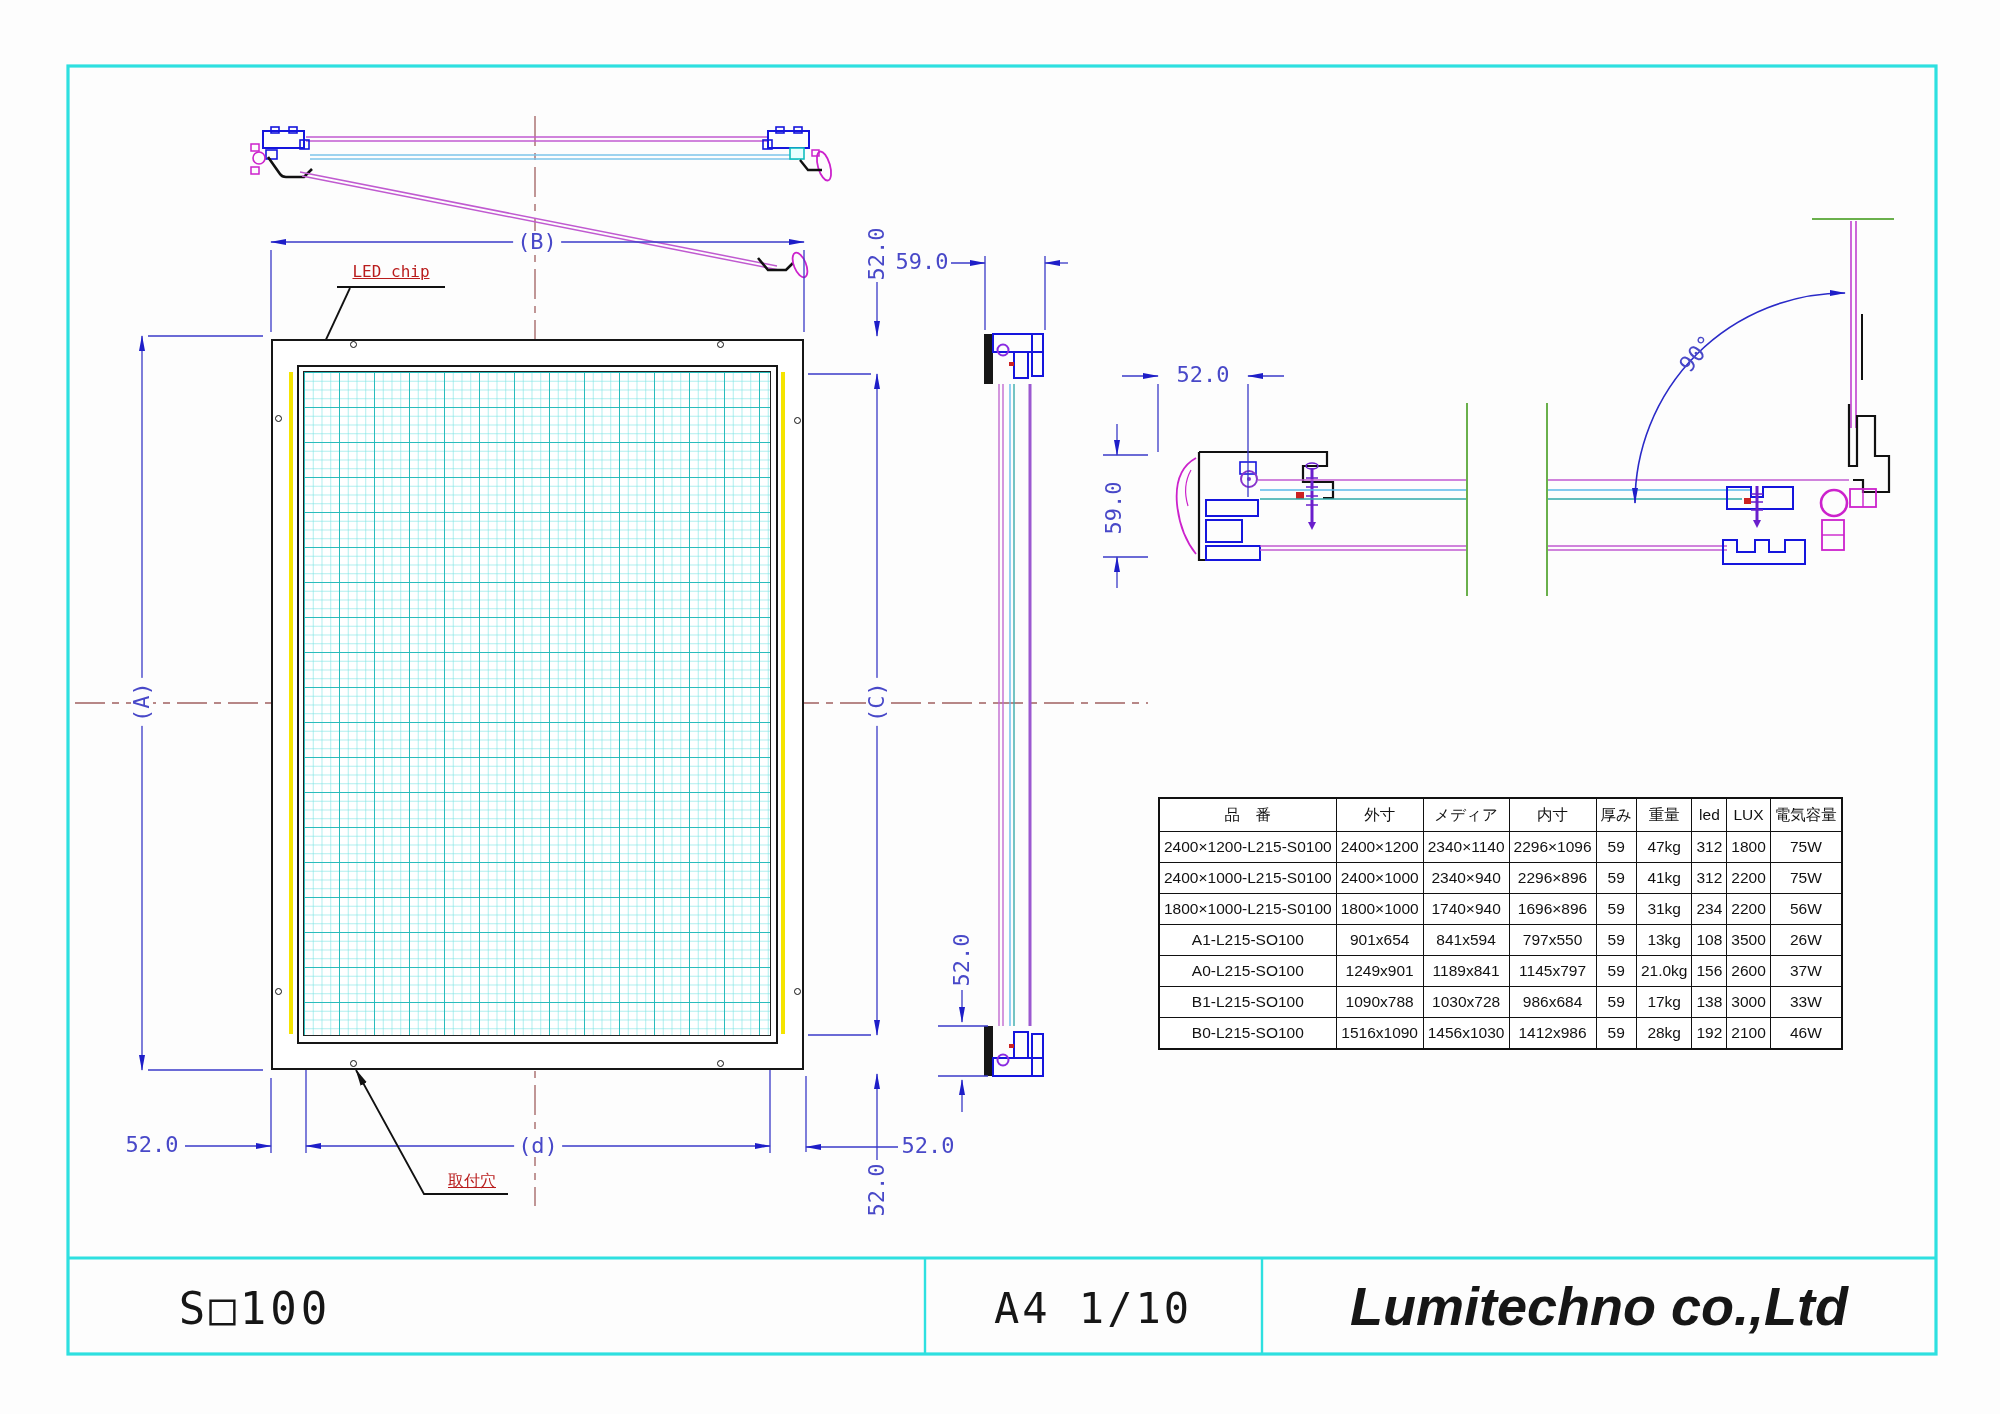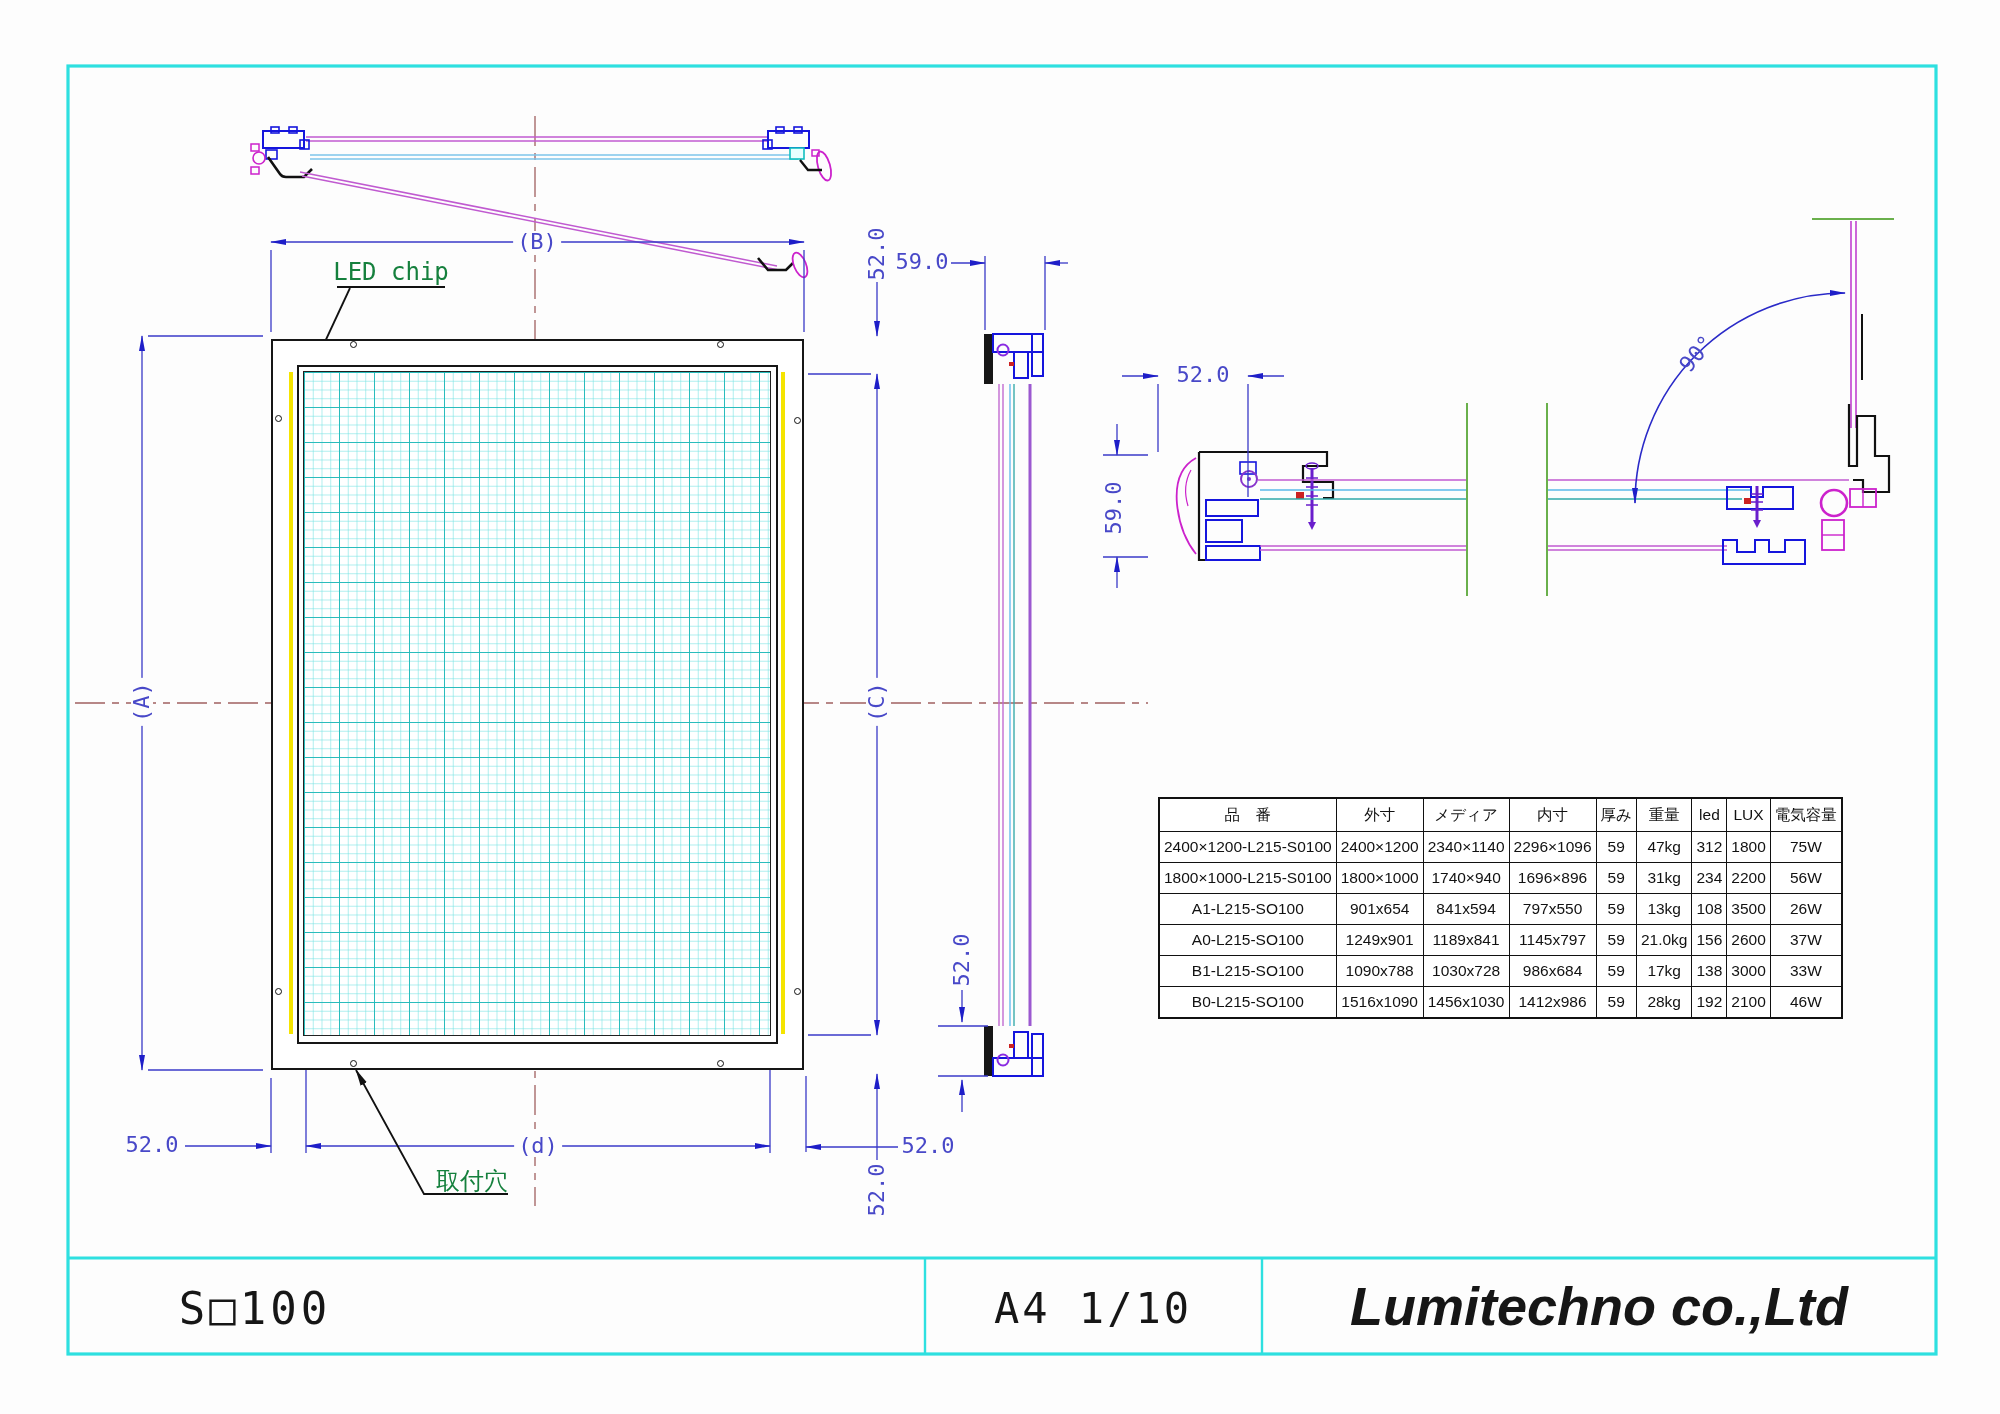--- a/index.html
+++ b/index.html
@@ -23,21 +23,21 @@
     background-color:#ffffff;}
   .led-strip{width:4px;height:662px;top:372px;background:#f5e400;}
   .hole{width:5px;height:5px;border:1.3px solid #111;border-radius:50%;background:#fff;}
 
   
   .lbl{position:absolute;color:#4848c8;font-size:22px;line-height:1;white-space:nowrap;
        transform:translate(-50%,-50%);}
   .lbl.rot{transform:translate(-50%,-50%) rotate(-90deg);}
   .lbl.deg{transform:translate(-50%,-50%) rotate(-50deg);}
   .lbl.onln{background:#fdfdfd;padding:0 4px;}
-  .lbl.blk{color:#15803d;font-size:24px;}
+  .lbl.blk{color:#b91c1c;font-size:16px;text-decoration:underline;}
 
   
   table.spec{position:absolute;left:1158px;top:797px;border-collapse:collapse;
     font-family:"Liberation Sans", sans-serif;font-size:15.5px;color:#111;
     background:#fff;border:2px solid #111;}
   table.spec th, table.spec td{border:1.5px solid #111;text-align:center;
     padding:0 4px;height:30px;white-space:nowrap;}
   table.spec th{font-weight:normal;height:32px;}
 
   
@@ -305,20 +305,31 @@
           <td>2400×1200</td>
           <td>2340×1140</td>
           <td>2296×1096</td>
           <td>59</td>
           <td>47kg</td>
           <td>312</td>
           <td>1800</td>
           <td>75W</td>
         </tr>
         <tr>
+          <td>2400×1000-L215-S0100</td>
+          <td>2400×1000</td>
+          <td>2340×940</td>
+          <td>2296×896</td>
+          <td>59</td>
+          <td>41kg</td>
+          <td>312</td>
+          <td>2200</td>
+          <td>75W</td>
+        </tr>
+        <tr>
           <td>1800×1000-L215-S0100</td>
           <td>1800×1000</td>
           <td>1740×940</td>
           <td>1696×896</td>
           <td>59</td>
           <td>31kg</td>
           <td>234</td>
           <td>2200</td>
           <td>56W</td>
         </tr>

